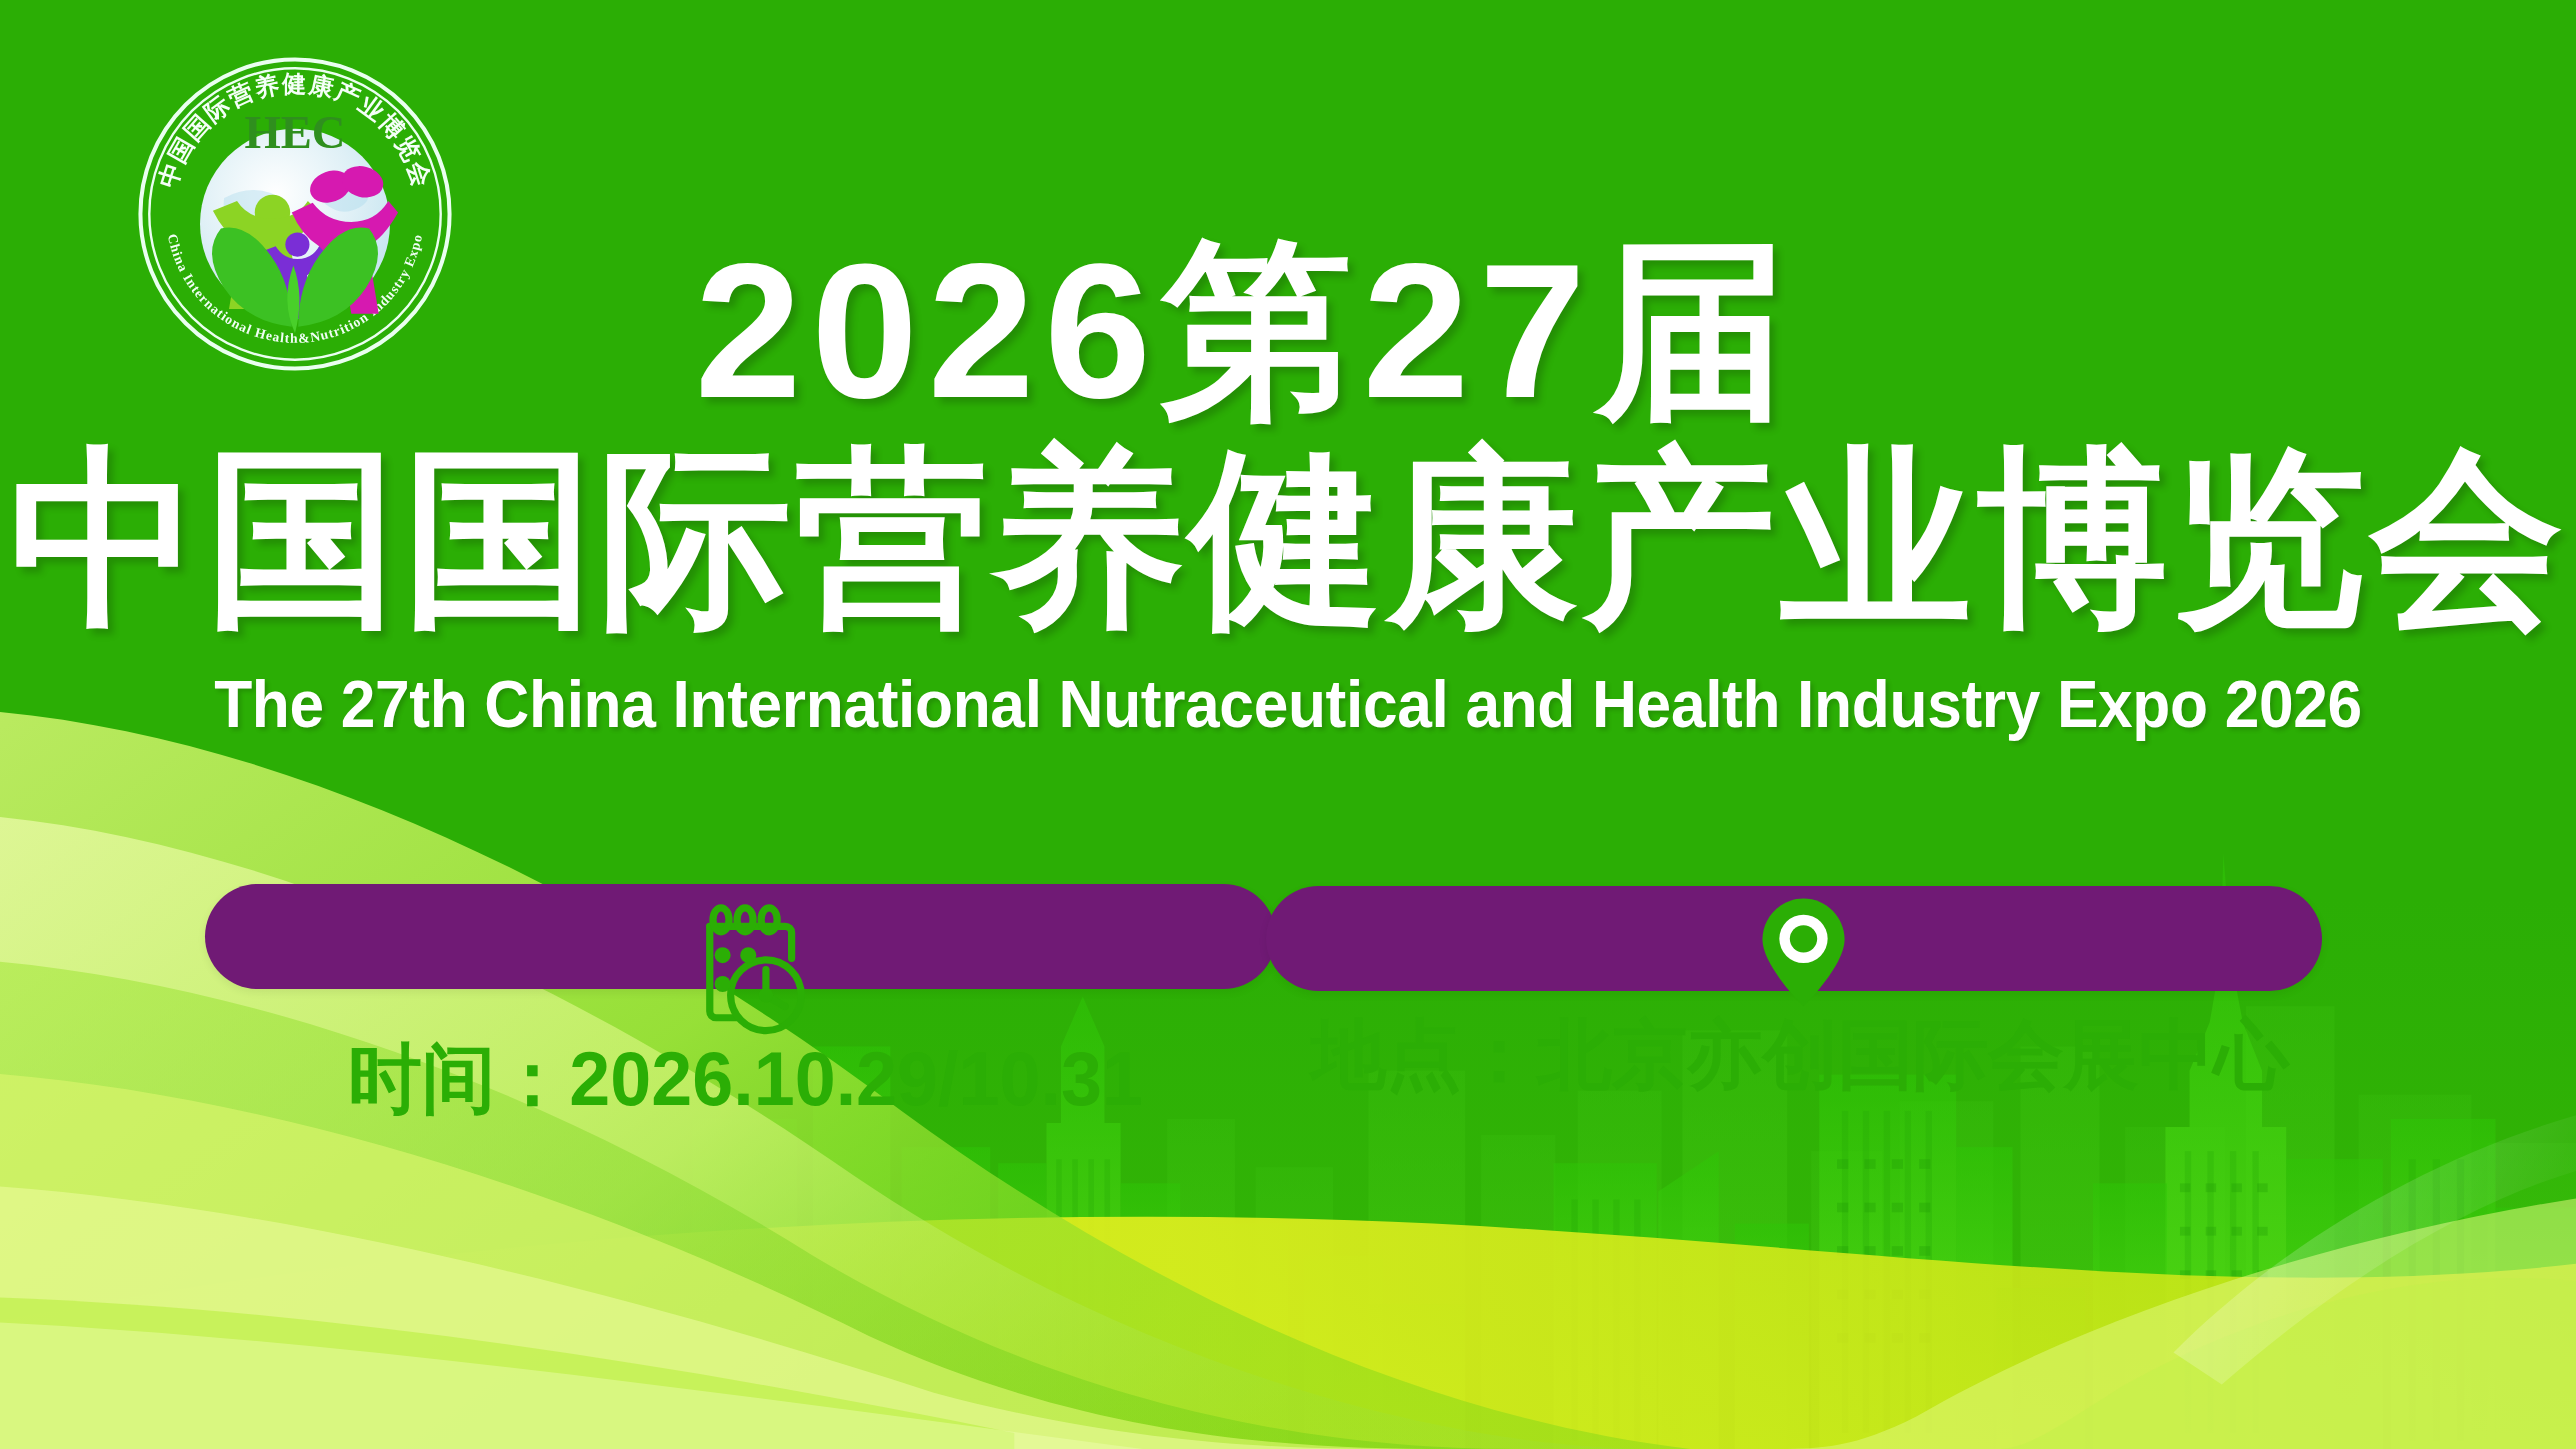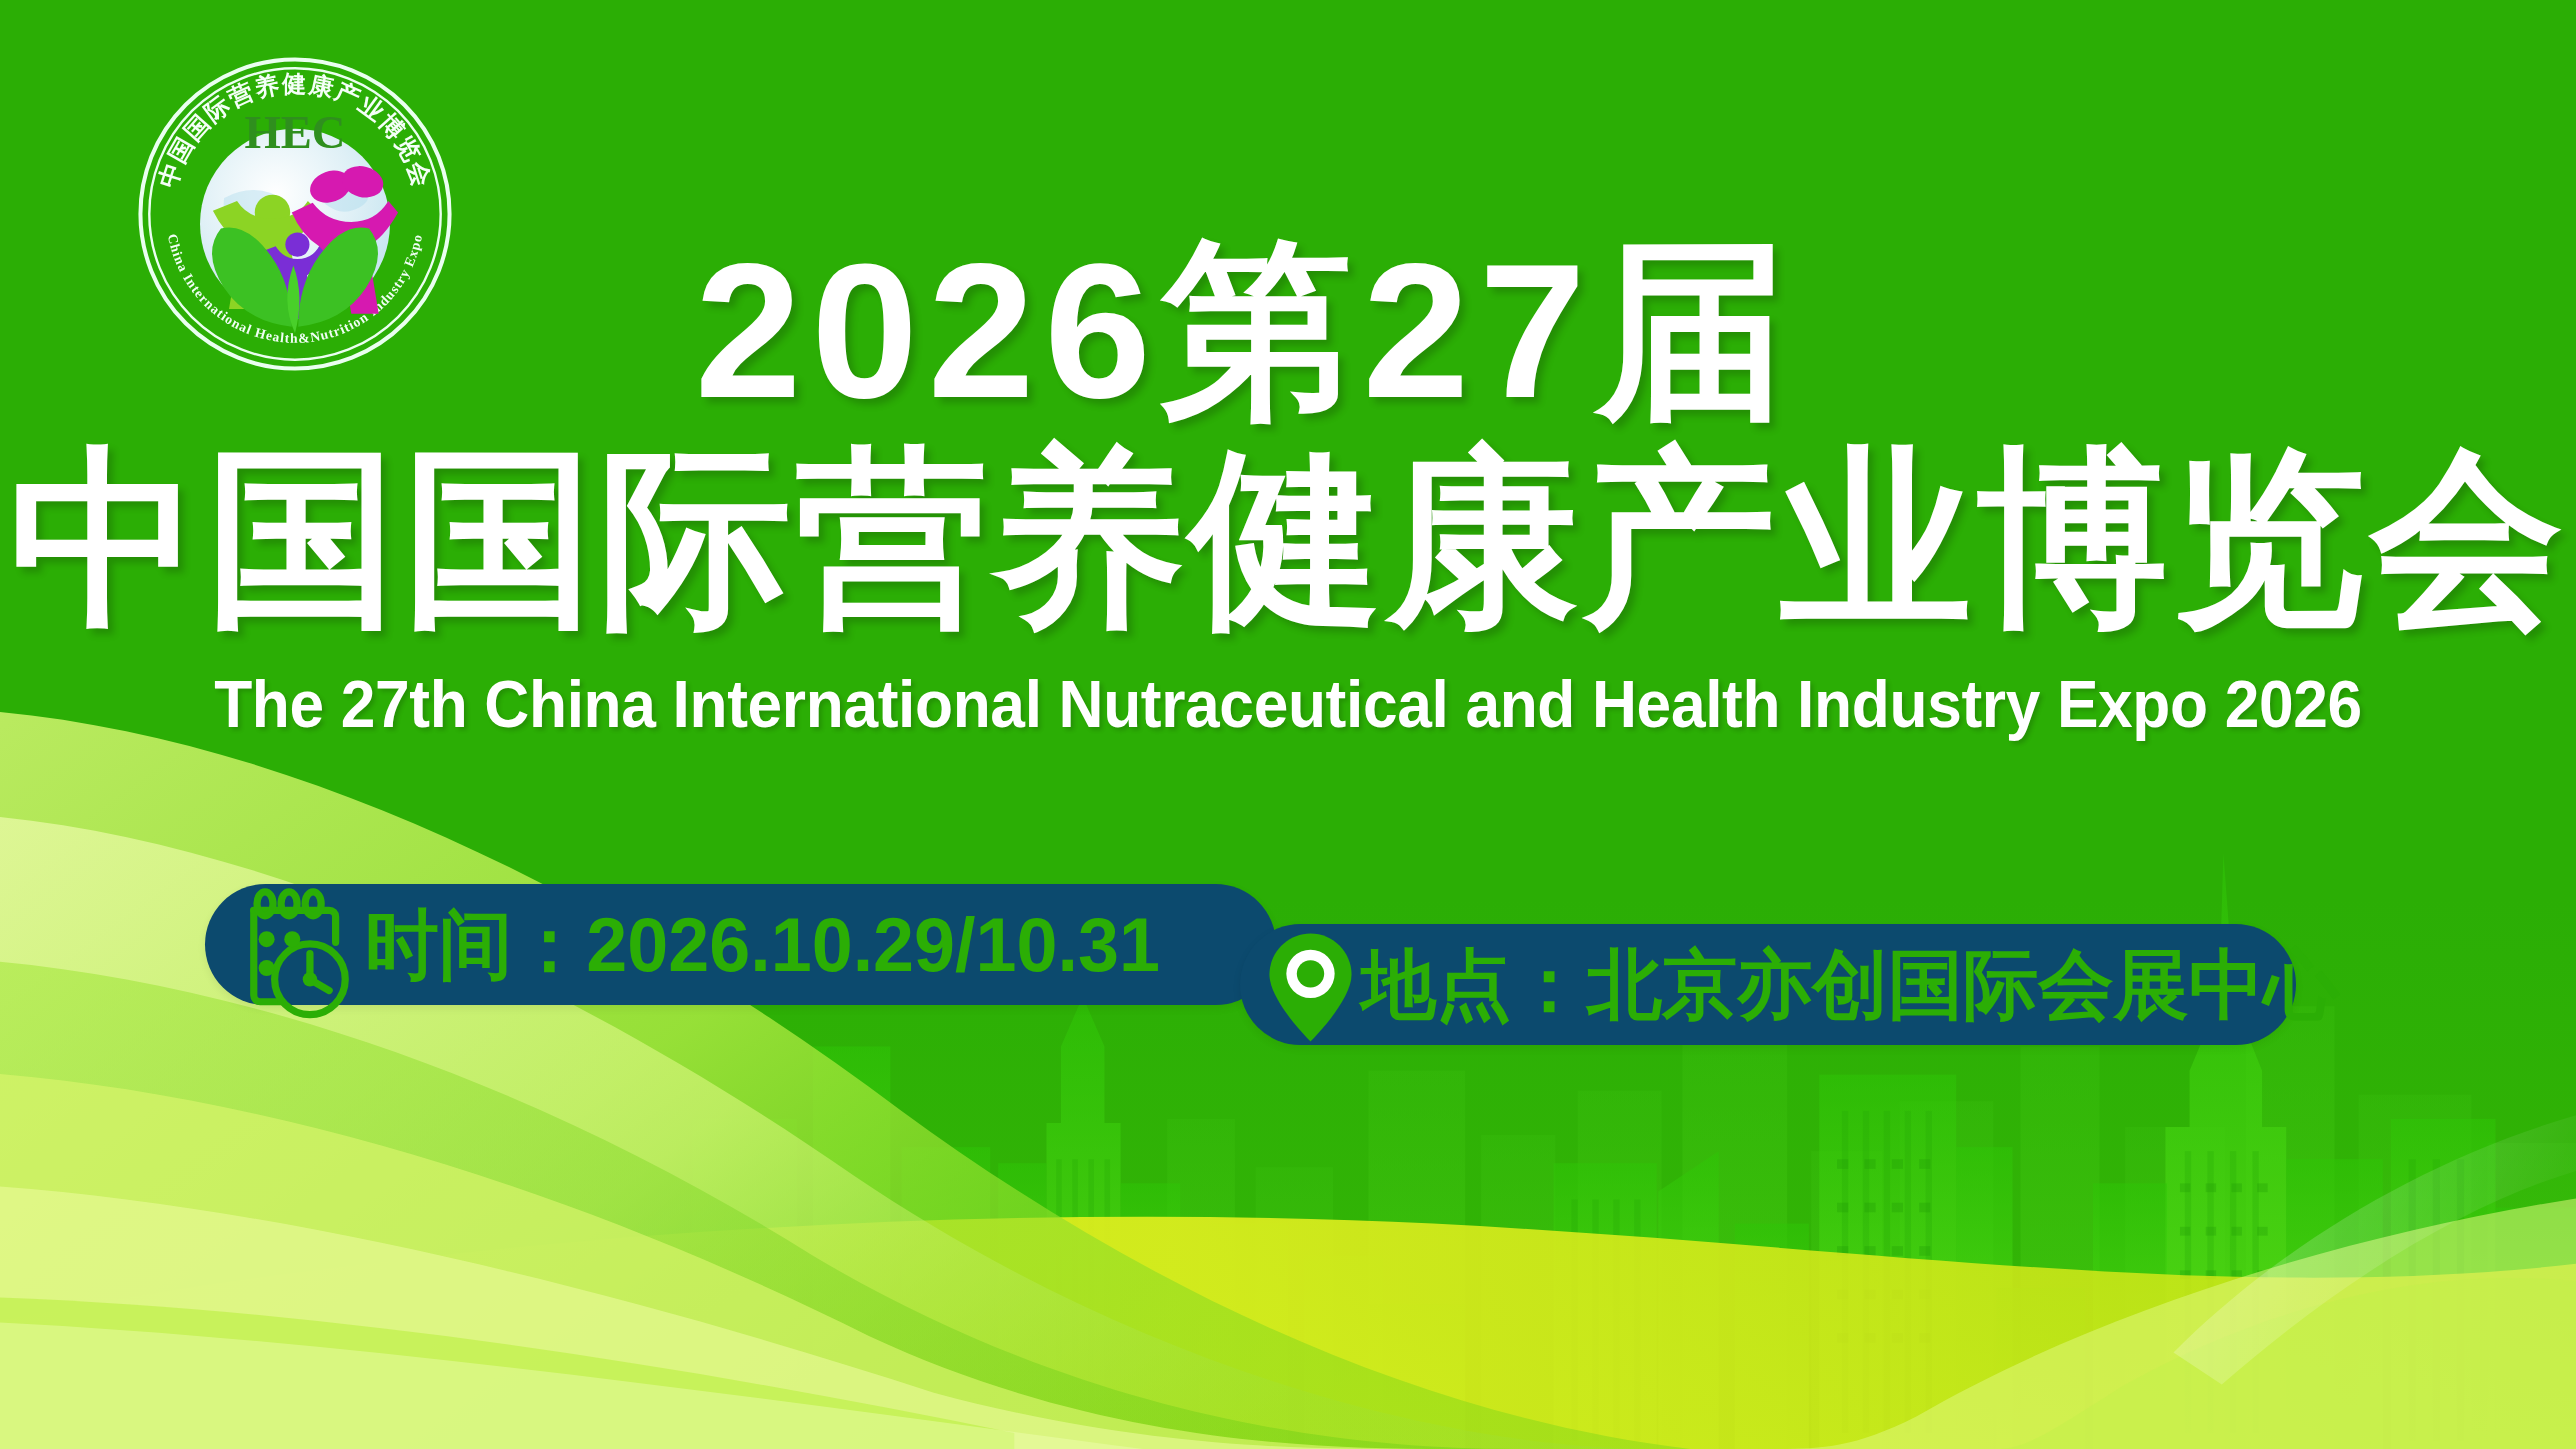--- a/index.html
+++ b/index.html
@@ -56,28 +56,29 @@
     font-weight:700;
     letter-spacing:-0.4px;
     white-space:nowrap;
     text-shadow:3.2px 3.2px 4.8px rgba(0,0,0,.16);
     transform:scaleX(0.93);
   }
 
   
   .pill{
     position:absolute;
-    height:121px;
-    background:#0c4a6e;
+    height:105px;
+    background:#701a75;
     border-radius:63px;
     display:flex;align-items:center;
     box-shadow:0 3.2px 8px rgba(0,0,0,.07);
+    flex-direction:column;
   }
   .pill-date{left:205px;top:884px;width:1071px;padding-left:34px;}
-  .pill-venue{left:1240px;top:886px;width:1056px;padding-left:22.5px;margin-top:38px;}
+  .pill-venue{left:1266px;top:886px;width:1056px;padding-left:22.5px;}
 
   .pill-icon{flex:0 0 auto;display:block;}
   .pill-icon.cal{width:121px;height:138px;margin-top:14.5px;margin-right:4.8px;}
   .pill-icon.pin{width:95px;height:121px;margin-top:6.4px;margin-right:3.2px;}
 
   .pill-text{
     color:#2bae05;
     font-size:76px;
     line-height:84px;
     font-weight:700;

